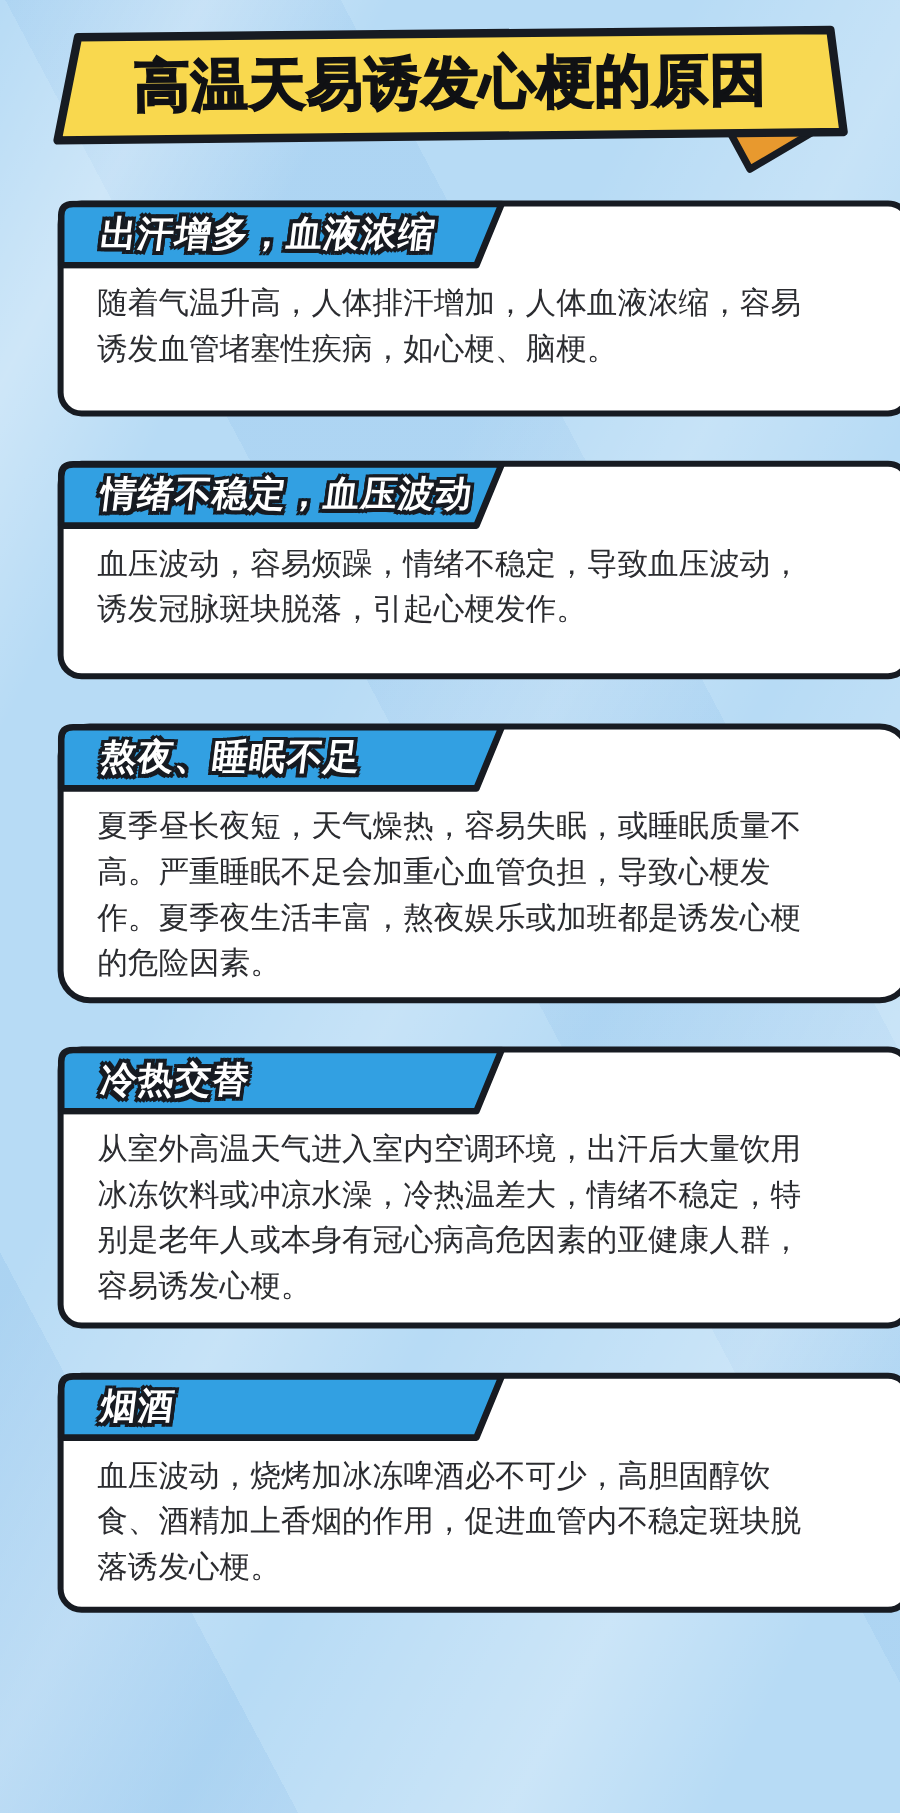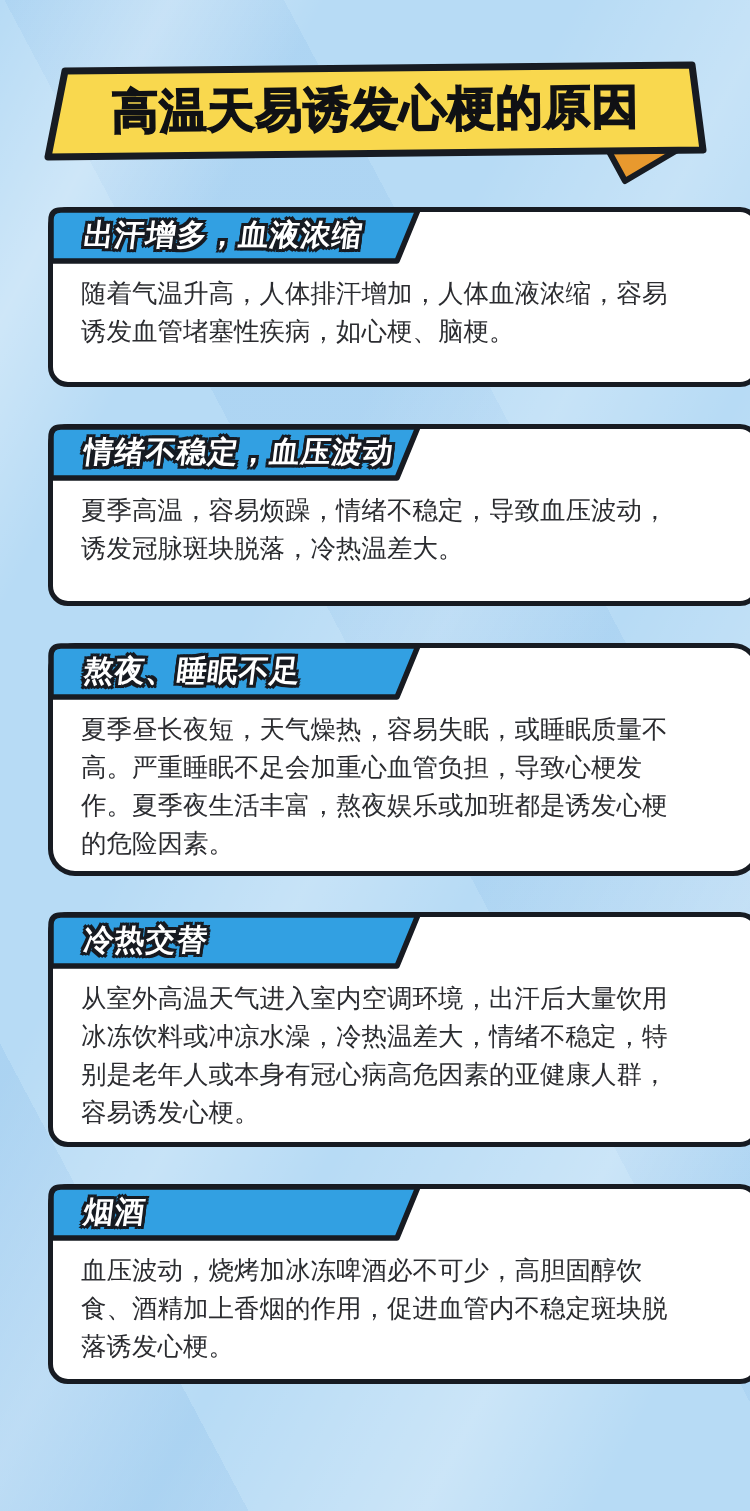--- a/index.html
+++ b/index.html
@@ -18,21 +18,21 @@
     background:
       linear-gradient(118deg, rgba(255,255,255,0) 0%, rgba(255,255,255,.32) 11%, rgba(255,255,255,0) 21%,
                       rgba(255,255,255,0) 37%, rgba(255,255,255,.22) 50%, rgba(255,255,255,0) 61%,
                       rgba(255,255,255,.28) 79%, rgba(255,255,255,0) 90%),
       linear-gradient(62deg, rgba(125,180,230,.20) 0 16%, rgba(125,180,230,0) 16% 52%,
                       rgba(125,180,230,.16) 52% 70%, rgba(125,180,230,0) 70%),
       var(--bg);
   }
 
   
-  .banner{position:relative;height:142px;margin-top:40px;}
+  .banner{position:relative;height:142px;}
   .banner svg{position:absolute;left:0;top:0;display:block;}
   .banner-shape{fill:var(--yellow);stroke:var(--ink);stroke-width:7;stroke-linejoin:round;}
   .banner-tail{fill:var(--orange);stroke:var(--ink);stroke-width:6;stroke-linejoin:round;}
   .banner-title{
     position:absolute;left:48px;top:26px;width:655px;height:86px;
     display:flex;align-items:center;justify-content:center;
     font-size:47px;font-weight:900;letter-spacing:1px;color:#101114;
     -webkit-text-stroke:1.6px #101114;
     transform:rotate(-0.6deg);
     white-space:nowrap;
@@ -85,21 +85,21 @@
   <div class="tab">
     <svg width="374" height="57" viewBox="0 0 374 57" aria-hidden="true">
       <path class="tab-shape" d="M3,13 Q3,3 13,3 L370,3 L349,54 L3,54 Z"></path>
     </svg>
     <div class="tab-label">出汗增多，血液浓缩</div>
   </div>
 </section>
 
 <section class="card m37">
   <div class="panel h182">
-    <p class="body-text">夏季高温，容易烦躁，情绪不稳定，导致血压波动，诱发冠脉斑块脱落，冷热温差大。</p>
+    <p class="body-text">血压波动，容易烦躁，情绪不稳定，导致血压波动，诱发冠脉斑块脱落，引起心梗发作。</p>
   </div>
   <div class="tab">
     <svg width="374" height="57" viewBox="0 0 374 57" aria-hidden="true">
       <path class="tab-shape" d="M3,13 Q3,3 13,3 L370,3 L349,54 L3,54 Z"></path>
     </svg>
     <div class="tab-label">情绪不稳定，血压波动</div>
   </div>
 </section>
 
 <section class="card m37">

